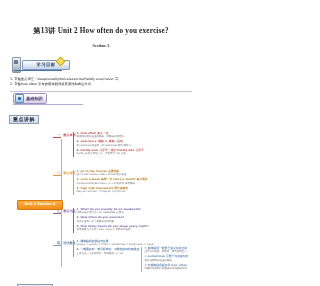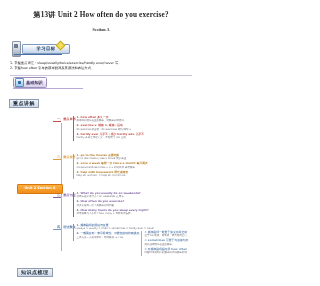--- a/index.html
+++ b/index.html
@@ -13,21 +13,21 @@
   .page{position:relative;width:202px;height:286px;}
 
   
   .title{
     text-align:center;
     font-family:"Liberation Serif","DejaVu Serif",serif;
     font-weight:bold;
     font-size:7.2px;
     color:#1a1a1a;
     letter-spacing:.2px;
-    margin-top:10px;
+    margin-top:26px;
     white-space:nowrap;
   }
   .subtitle{
     text-align:center;
     font-family:"Liberation Serif","DejaVu Serif",serif;
     font-weight:bold;
     font-size:4.2px;
     color:#2a2a2a;
     margin-top:7px;
   }

